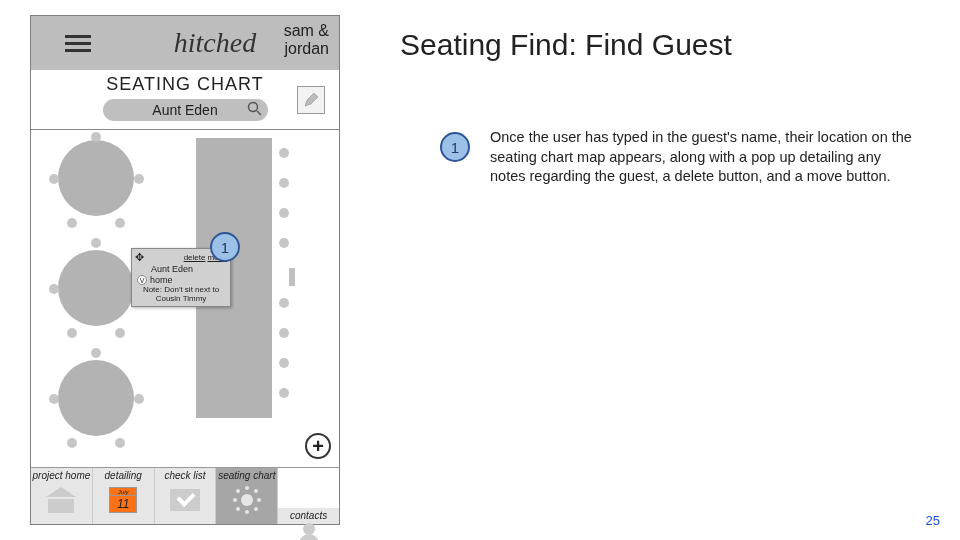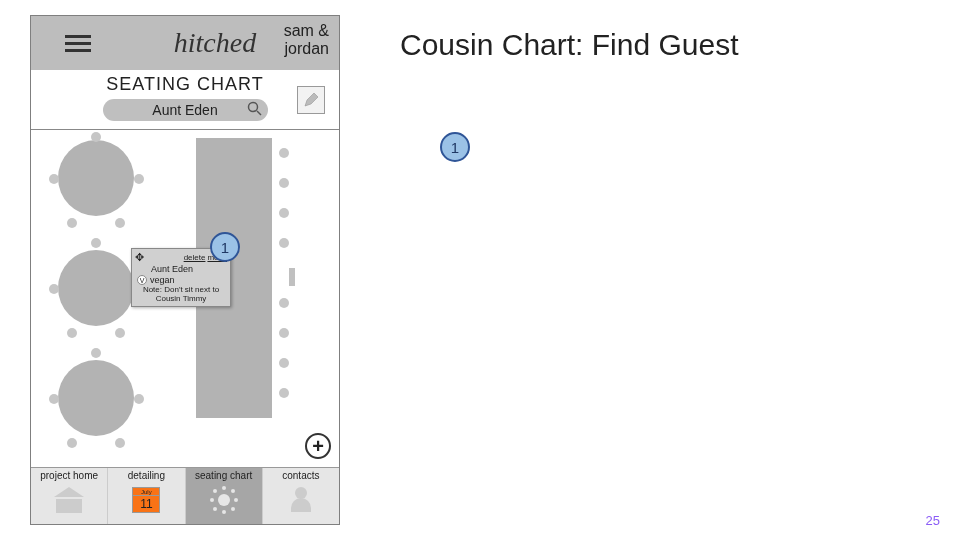--- a/index.html
+++ b/index.html
@@ -2,21 +2,21 @@
 <html><head>
 <meta charset="utf-8">
 <style>
   * { box-sizing: border-box; margin: 0; padding: 0; }
   body { font-family: "Segoe UI", Arial, sans-serif; background: #fff; width: 960px; height: 540px; position: relative; color: #222; }
   .slide { width: 960px; height: 540px; position: relative; }
   .phone { position: absolute; left: 30px; top: 15px; width: 310px; height: 510px; border: 1px solid #7f7f7f; background: #fff; }
   .title { position: absolute; left: 400px; top: 28px; font-size: 30px; font-weight: 400; }
   .anno-bubble { position: absolute; width: 30px; height: 30px; border-radius: 50%; background: #9bc2e6; border: 2px solid #2f5597; display: flex; align-items: center; justify-content: center; font-size: 15px; color: #1f3864; }
   .anno-text { position: absolute; left: 490px; top: 128px; width: 430px; font-size: 14.5px; line-height: 1.35; }
-  .page-num { position: absolute; right: 20px; bottom: 12px; font-size: 13px; color: #8b5cf6; }
+  .page-num { position: absolute; right: 20px; bottom: 12px; font-size: 13px; color: #1d4ed8; }
 
   
   .ph-header { height: 54px; background: #bdbdbd; display: flex; align-items: center; position: relative; padding-left: 24px; }
   .hamburger { margin-left: 10px; display: flex; flex-direction: column; gap: 4px; cursor: pointer; }
   .hamburger span { display: block; width: 26px; height: 3px; background: #333; }
   .brand { flex: 1; text-align: center; font-family: "Brush Script MT", cursive; font-size: 28px; font-style: italic; color: #333; }
   .couple { position: absolute; right: 10px; top: 6px; text-align: right; font-size: 16px; line-height: 1.1; margin-left: 40px; }
 
   
   .search-row { height: 60px; background: #fff; border-bottom: 1px solid #888; text-align: center; padding-top: 4px; position: relative; }
@@ -37,23 +37,23 @@
   .popup-row1 { display:flex; align-items:center; gap:3px; }
   .drag { font-size: 11px; letter-spacing: -2px; }
   .popup-links { margin-left:auto; display:flex; gap:2px; font-size:8px; text-decoration: underline; }
   .popup-name { margin-left: 16px; font-size: 9px; }
   .popup-diet { display:flex; align-items:center; gap:3px; margin-top:1px; margin-left:2px; }
   .diet-bubble { width:10px; height:10px; border-radius:50%; background:#fff; border:1px solid #888; font-size:7px; display:flex; align-items:center; justify-content:center; }
   .popup-note { font-size:8px; text-align:center; margin-top:1px; line-height:1.1; }
 
   
   .nav { height: 57px; display:flex; border-top:1px solid #999; }
-  .nav-item { flex:1; display:flex; flex-direction:column; align-items:center; justify-content:flex-start; font-size:10px; padding-top:2px; background:#e6e6e6; border-right:1px solid #ccc; position:relative; }
+  .nav-item { flex:1; display:flex; flex-direction:column; align-items:center; justify-content:flex-start; font-size:10px; padding-top:2px; background:#e6e6e6; border-right:1px solid #ccc; position:relative;font-style:italic; }
   .nav-item.active { background:#a6a6a6; }
-  .nav-item:last-child { border-right:none; }
+  .nav-item:last-child { border-right:none;margin-top:40px; }
   .nav-icon { margin-top:2px; width:34px; height:34px; display:flex; align-items:center; justify-content:center; }
   .house { position:relative; width:30px; height:26px; }
   .house .roof { width:0; height:0; border-left:15px solid transparent; border-right:15px solid transparent; border-bottom:10px solid #ccc; }
   .house .body { width:26px; height:14px; background:#ccc; margin:2px auto 0; }
   .cal { width:28px; height:26px; background:#f97316; border:1px solid #999; display:flex; flex-direction:column; }
   .cal-top { height:8px; border-bottom:1px solid #999; font-size:6px; text-align:center; line-height:8px; }
   .cal-num { flex:1; font-size:12px; text-align:center; line-height:16px; }
   .check { width:30px; height:22px; background:#ccc; position:relative; }
   .check::after { content:""; position:absolute; left:8px; top:3px; width:12px; height:7px; border-left:4px solid #fff; border-bottom:4px solid #fff; transform:rotate(-45deg); }
   .seating-ic { width:26px; height:26px; position:relative; }
@@ -61,23 +61,24 @@
   .seating-ic .d { position:absolute; width:4px; height:4px; border-radius:50%; background:#e6e6e6; }
   .contact-ic { width:20px; height:26px; position:relative; }
   .contact-ic .head { width:12px; height:12px; border-radius:50%; background:#ccc; margin:0 auto; }
   .contact-ic .torso { width:20px; height:14px; border-radius:10px 10px 0 0; background:#ccc; margin-top:-1px; }
 </style>
 </head>
 <body>
 
 <div class="slide">
 
-  <div class="title">Cousin Chart: Find Guest</div>
+  <div class="title">Seating Find: Find Guest</div>
 
   <div class="anno-bubble" style="left:440px; top:132px;">1</div>
+  <div class="anno-text">Once the user has typed in the guest's name, their location on the seating chart map appears, along with a pop up detailing any notes regarding the guest, a delete button, and a move button.</div>
 
   <div class="page-num">25</div>
 
   <div class="phone">
 
     <div class="ph-header">
       <div class="hamburger">
         <span></span>
           <span></span>
           <span></span>
@@ -146,21 +147,21 @@
         <div class="popup-row1">
           <span class="drag">✥</span>
           <span class="popup-links">
             <span>delete</span>
             <span>move</span>
           </span>
         </div>
         <div class="popup-name">Aunt Eden</div>
         <div class="popup-diet">
           <span class="diet-bubble">V</span>
-          <span>vegan</span>
+          <span>home</span>
         </div>
         <div class="popup-note">Note: Don't sit next to Cousin Timmy</div>
       </div>
 
       <div class="plus-btn">+</div>
     </div>
 
     <div class="nav">
       <div class="nav-item">
         <span>project home</span>
@@ -172,20 +173,26 @@
           </div>
       </div>
       <div class="nav-item">
         <span>detailing</span>
         <div class="nav-icon">
           <div class="cal">
               <div class="cal-top">July</div>
               <div class="cal-num">11</div>
             </div>
         </div>
+      </div>
+      <div class="nav-item">
+        <span>check list</span>
+        <div class="nav-icon">
+            <div class="check"></div>
+          </div>
       </div>
       <div class="nav-item active">
         <span>seating chart</span>
         <div class="nav-icon">
           <div class="seating-ic">
             <div class="center"></div>
             <div class="d" style="left:11px; top:-1px;"></div>
             <div class="d" style="left:11px; top:23px;"></div>
             <div class="d" style="left:-1px; top:11px;"></div>
             <div class="d" style="left:23px; top:11px;"></div>

